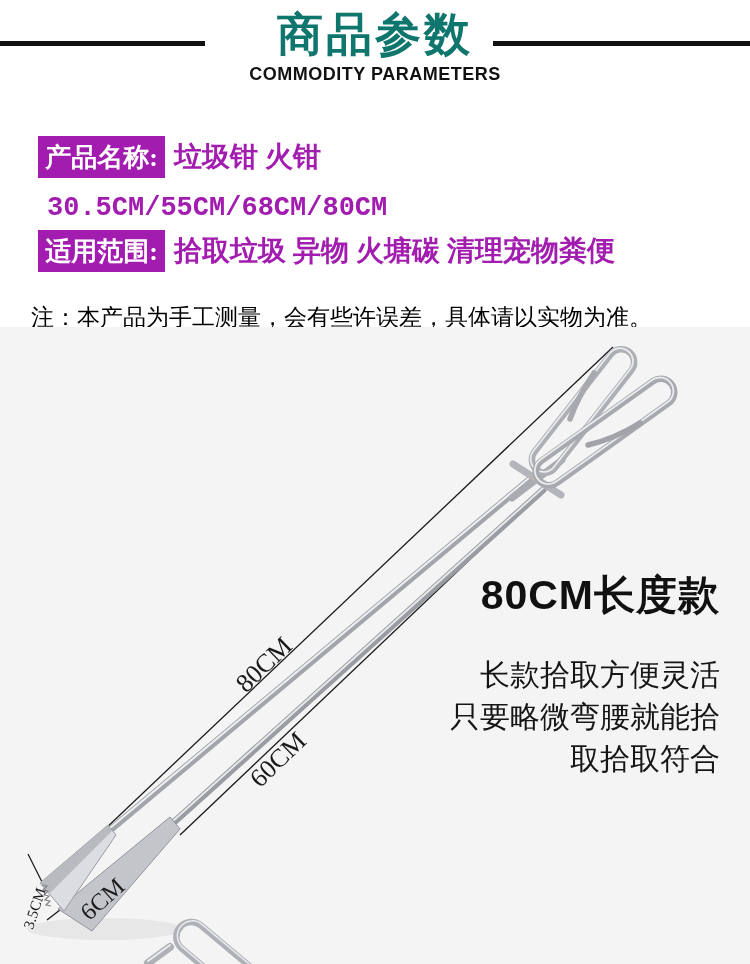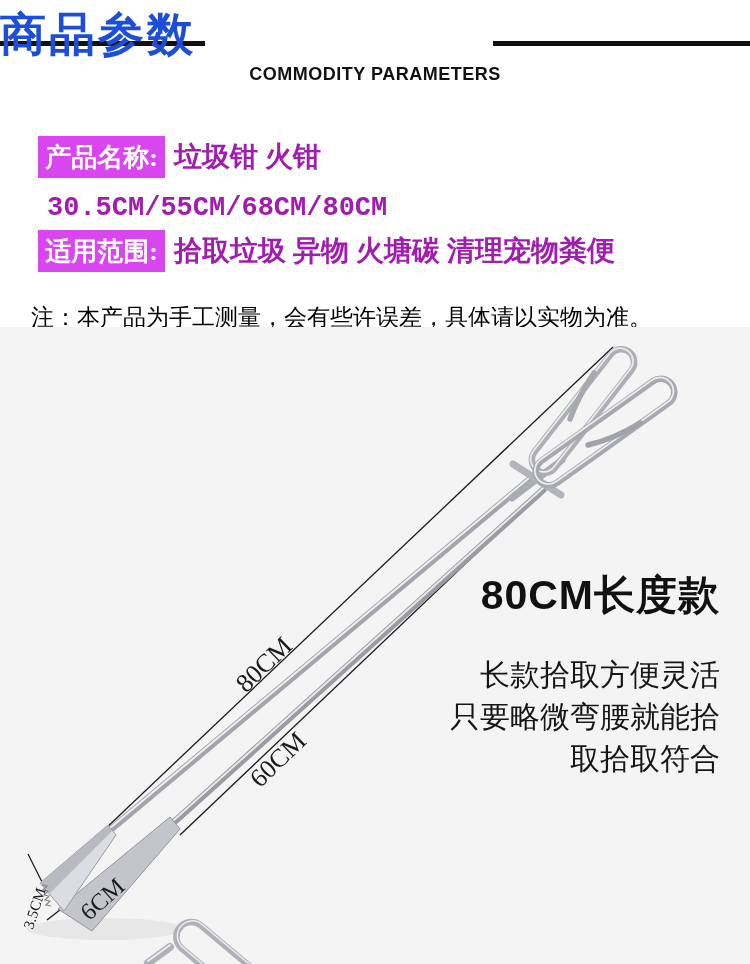--- a/index.html
+++ b/index.html
@@ -7,34 +7,34 @@
     position:relative; width:750px; height:964px; background:#ffffff;
     overflow:hidden; font-family:"Liberation Sans","DejaVu Sans",sans-serif;
     color:#111;
   }
 
   
   .hdr-rule { position:absolute; top:41px; height:5px; background:#111; }
   .rule-left  { left:0;   width:205px; }
   .rule-right { left:493px; width:257px; }
   .page-title {
-    position:absolute; top:8px; left:0; width:750px; text-align:left;
+    position:absolute; top:8px; left:0; width:750px; text-align:center;
     font-size:46px; line-height:52px; font-weight:900; letter-spacing:3px;
-    color:#1d4ed8; margin:0;
+    color:#0f766e; margin:0;
   }
   .page-subtitle {
     position:absolute; top:64px; left:0; width:750px; text-align:center;
     font-size:18px; font-weight:bold; letter-spacing:.5px; color:#111;
   }
 
   
   .param-row { position:absolute; left:38px; height:42px; display:flex; align-items:stretch; }
   .row-0 { top:136px; } .row-1 { top:187px; } .row-2 { top:230px; }
   .param-label {
-    width:127px; background:#d946ef; color:#fff;
+    width:127px; background:#a21caf; color:#fff;
     display:flex; align-items:center; justify-content:center;
     font-family:"Liberation Serif","DejaVu Serif",serif;
     font-size:26px; font-weight:bold; white-space:nowrap;
   }
   .param-value {
     margin-left:9px; display:flex; align-items:center; white-space:nowrap;
     font-family:"Liberation Serif","DejaVu Serif",serif;
     font-size:28px; font-weight:bold; color:#a21caf;
   }
   .param-value.mono {

